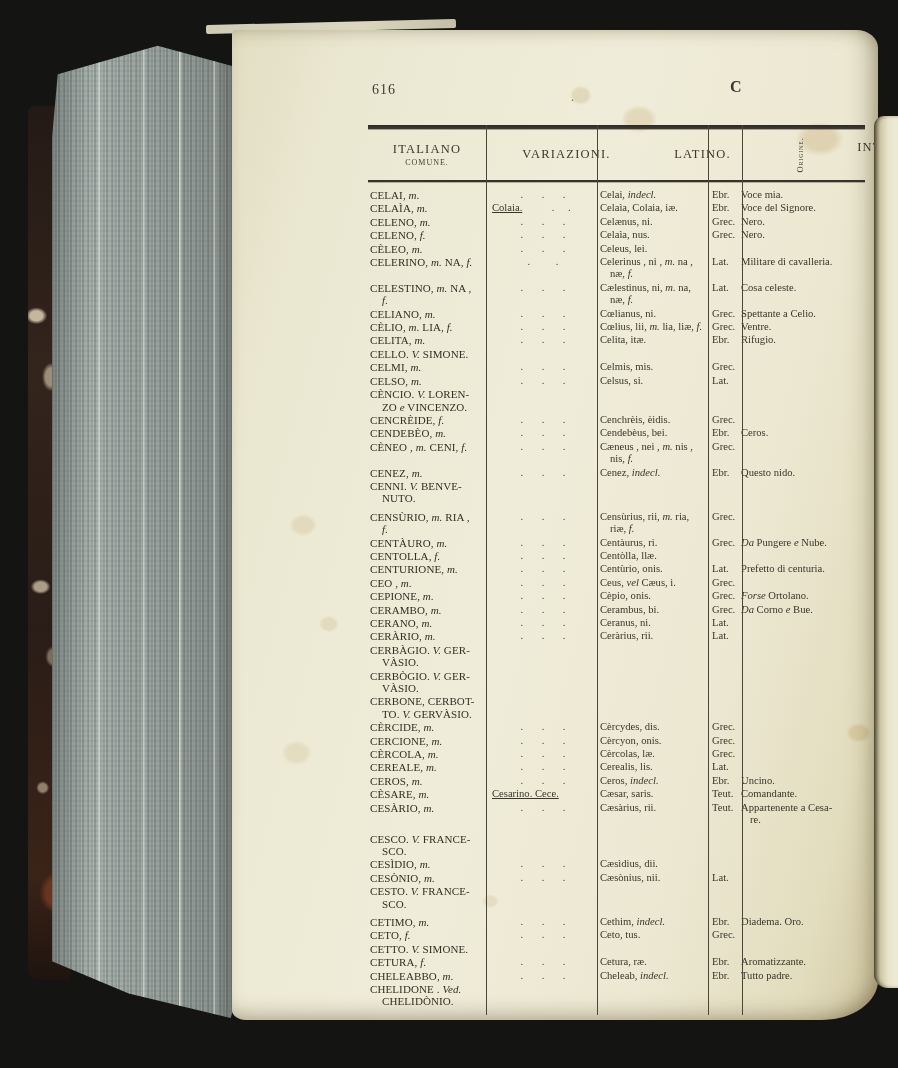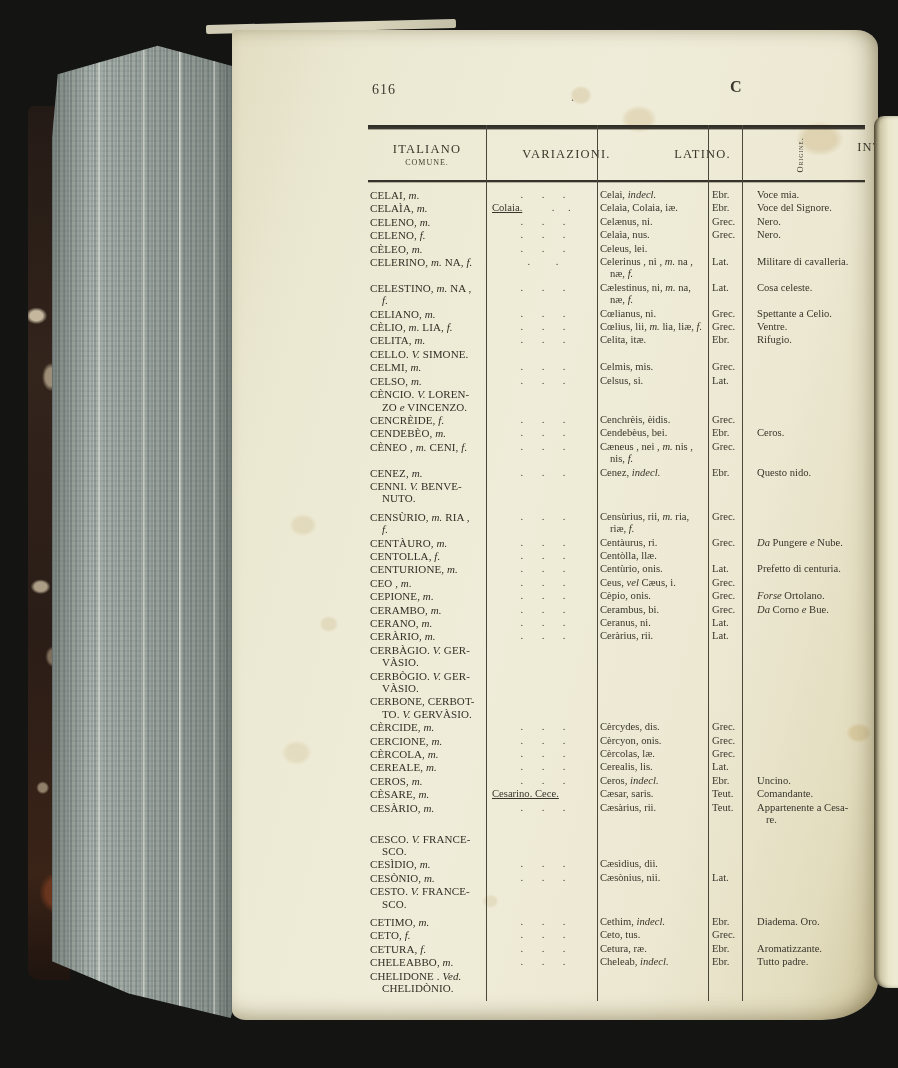--- a/index.html
+++ b/index.html
@@ -100,21 +100,21 @@
   .table-row{display:grid;grid-template-columns:118px 111px 111px 34px 123px;}
   .table-row.gap{margin-top:5px;}
   .cell{padding:0 1px 1px 4px;}
   .c-it{padding-left:14px;text-indent:-12px;letter-spacing:.1px;color:#322f26;}
   .c-var{display:flex;align-items:flex-start;font-size:10.6px;}
   .c-var .vtext{margin:0 4px 0 2px;white-space:nowrap;text-decoration:underline;}
   .dotwrap{flex:1;display:flex;justify-content:space-evenly;padding:0 12px;}
   .dot{color:#3c392f;}
   .c-lat{font-size:10.6px;padding-left:13px;text-indent:-10px;}
   .c-orig{font-size:10.6px;padding-left:4px;}
-  .c-int{font-size:10.6px;padding-left:24px;text-indent:-9px;}
+  .c-int{font-size:10.6px;padding-left:8px;text-indent:-9px;}
   i{font-style:italic;}
 </style>
 </head>
 <body>
 
 <div class="cover-edge"></div>
 <div class="fore-edge">
   <div class="streaks"></div>
 </div>
 <div class="loose-sheet"></div>
@@ -660,20 +660,27 @@
               <span class="dot">.</span>
               <span class="dot">.</span>
               <span class="dot">.</span>
             </span>
           </div>
           <div class="cell c-lat">Ceto, tus.</div>
           <div class="cell c-orig">Grec.</div>
           <div class="cell c-int"></div>
         </div>
         <div class="table-row">
+          <div class="cell c-it">CETTO. <i>V.</i> SIMONE.</div>
+          <div class="cell c-var"></div>
+          <div class="cell c-lat"></div>
+          <div class="cell c-orig"></div>
+          <div class="cell c-int"></div>
+        </div>
+        <div class="table-row">
           <div class="cell c-it">CETURA, <i>f.</i></div>
           <div class="cell c-var">
             <span class="dotwrap">
               <span class="dot">.</span>
               <span class="dot">.</span>
               <span class="dot">.</span>
             </span>
           </div>
           <div class="cell c-lat">Cetura, ræ.</div>
           <div class="cell c-orig">Ebr.</div>

